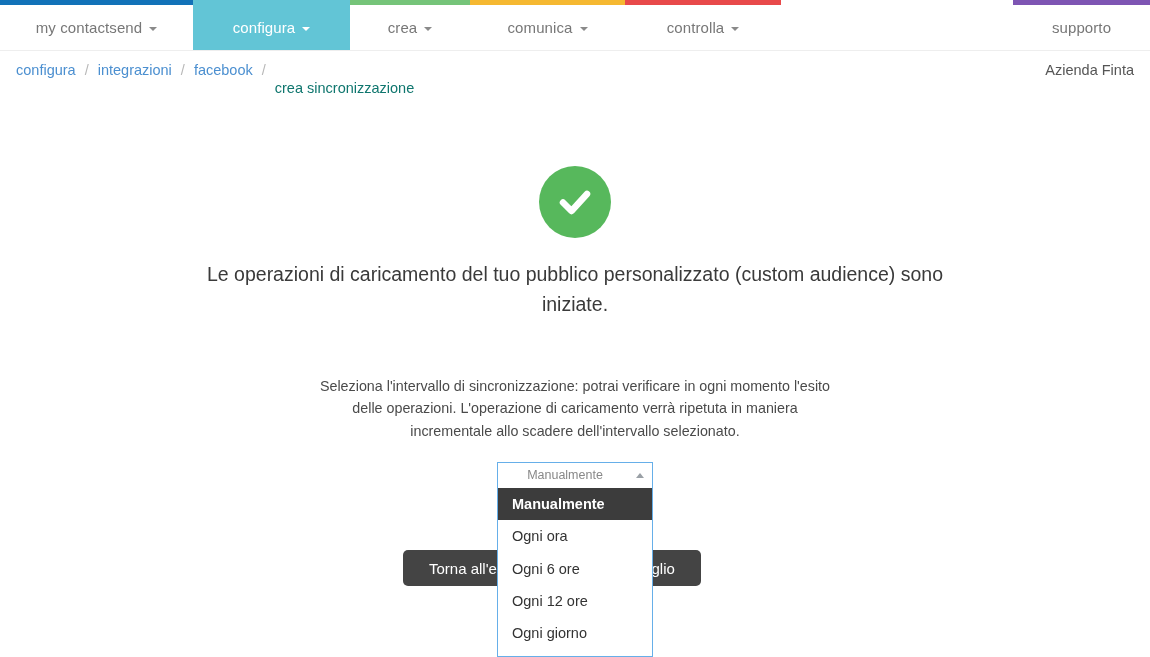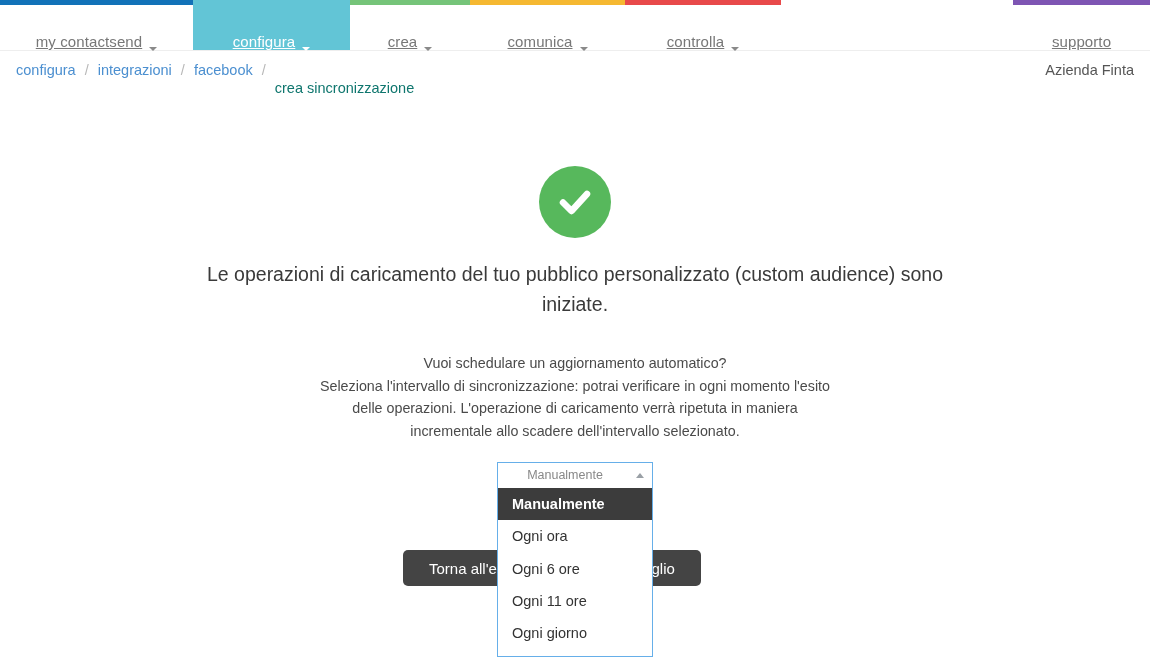--- a/index.html
+++ b/index.html
@@ -27,29 +27,28 @@
   .navbar {
     position: relative;
     height: 46px;
     background: #ffffff;
     border-bottom: 1px solid #eeeeee;
     display: flex;
     align-items: stretch;
   }
   .nav-item {
     display: flex;
-    align-items: flex-end;
+    align-items: center;
     justify-content: center;
     color: #777777;
     font-size: 15px;
     letter-spacing: .1px;
     cursor: pointer;
     user-select: none;
     white-space: nowrap;
-    text-decoration: underline;
   }
   .nav-item.active {
     background: #62c5d6;
     color: #ffffff;
   }
   .nav-caret {
     display: inline-block;
     margin-left: 7px;
     width: 0; height: 0;
     border-left: 4px solid transparent;
@@ -268,38 +267,38 @@
         <path d="M10 22.5 L18.5 31 L34 14" fill="none" stroke="#ffffff" stroke-width="6.5" stroke-linecap="round" stroke-linejoin="round"></path>
       </svg>
     </div>
   </div>
 
   <div class="headline">
     <span>Le operazioni di caricamento del tuo pubblico personalizzato (custom audience) sono iniziate.</span><br>
   </div>
 
   <div class="subtext">
-    <span>Vuoi schedulare un aggiornamento automatico?</span><br>
+    <br>
     <span>Seleziona l'intervallo di sincronizzazione: potrai verificare in ogni momento l'esito</span><br>
     <span>delle operazioni. L'operazione di caricamento verrà ripetuta in maniera</span><br>
     <span>incrementale allo scadere dell'intervallo selezionato.</span>
   </div>
 
   <div class="button-bar">
     <button class="btn">Torna all'elenco</button>
     <button class="btn">Vedi dettaglio</button>
   </div>
 
   <div class="select-area">
     <div class="select-box">
       <span class="select-value">Manualmente</span>
       <span class="select-caret"></span>
     </div>
     <div class="dropdown-list" id="dropdown-list">
         <div class="dropdown-item selected">Manualmente</div>
         <div class="dropdown-item">Ogni ora</div>
         <div class="dropdown-item">Ogni 6 ore</div>
-        <div class="dropdown-item">Ogni 11 ore</div>
+        <div class="dropdown-item">Ogni 12 ore</div>
         <div class="dropdown-item">Ogni giorno</div>
       </div>
   </div>
 
 </div>
 
 </body></html>

